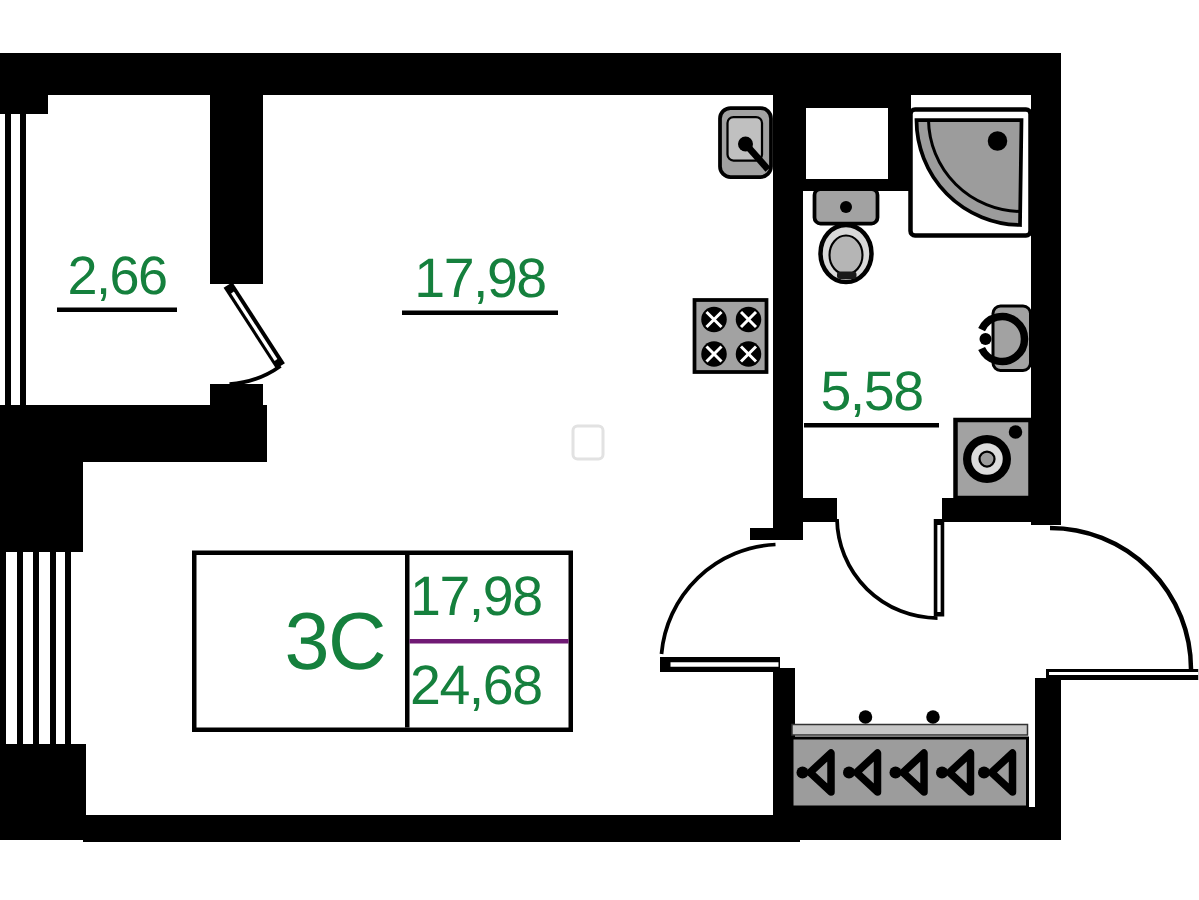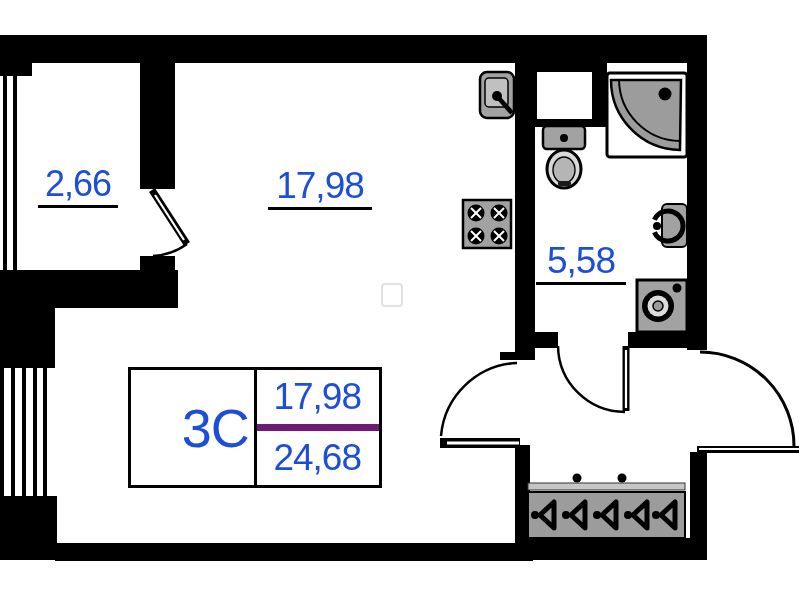--- a/index.html
+++ b/index.html
@@ -1,28 +1,28 @@
 <!DOCTYPE html>
 <html><head>
 <meta charset="utf-8">
 <style>
   html,body{margin:0;padding:0;background:#fff;}
   #plan{position:relative;width:799px;height:600px;background:#fff;overflow:hidden;
-        font-family:"Liberation Sans",sans-serif;color:#1d4ed8;}
+        font-family:"Liberation Sans",sans-serif;color:#15803d;}
   #plan svg{position:absolute;left:0;top:0;}
   .area-label{position:absolute;text-align:center;line-height:1;
               border-bottom:3px solid #000;padding-bottom:3px;letter-spacing:-1px;}
   .info-table{position:absolute;left:128px;top:367px;width:254px;height:121px;
               border:3px solid #000;box-sizing:border-box;display:flex;background:#fff;}
   .unit-cell{width:107px;border-right:3px solid #000;display:flex;align-items:center;
              justify-content:center;font-size:54px;letter-spacing:-1px;padding-left:45px;}
   .vals{flex:1;display:flex;flex-direction:column;}
   .val{flex:1;display:flex;align-items:center;justify-content:flex-end;
        padding-right:18px;font-size:37px;letter-spacing:-1px;}
-  .val + .val{border-top:7px solid #701a75;padding-left:16px;}
+  .val + .val{border-top:3px solid #701a75;}
   .watermark{position:absolute;left:381px;top:283px;width:18px;height:20px;
              border:2px solid #e2e2e2;border-radius:4px;}
 </style>
 </head>
 <body>
 
 <div id="plan">
 
   <svg width="799" height="600" viewBox="0 0 799 600">
 

